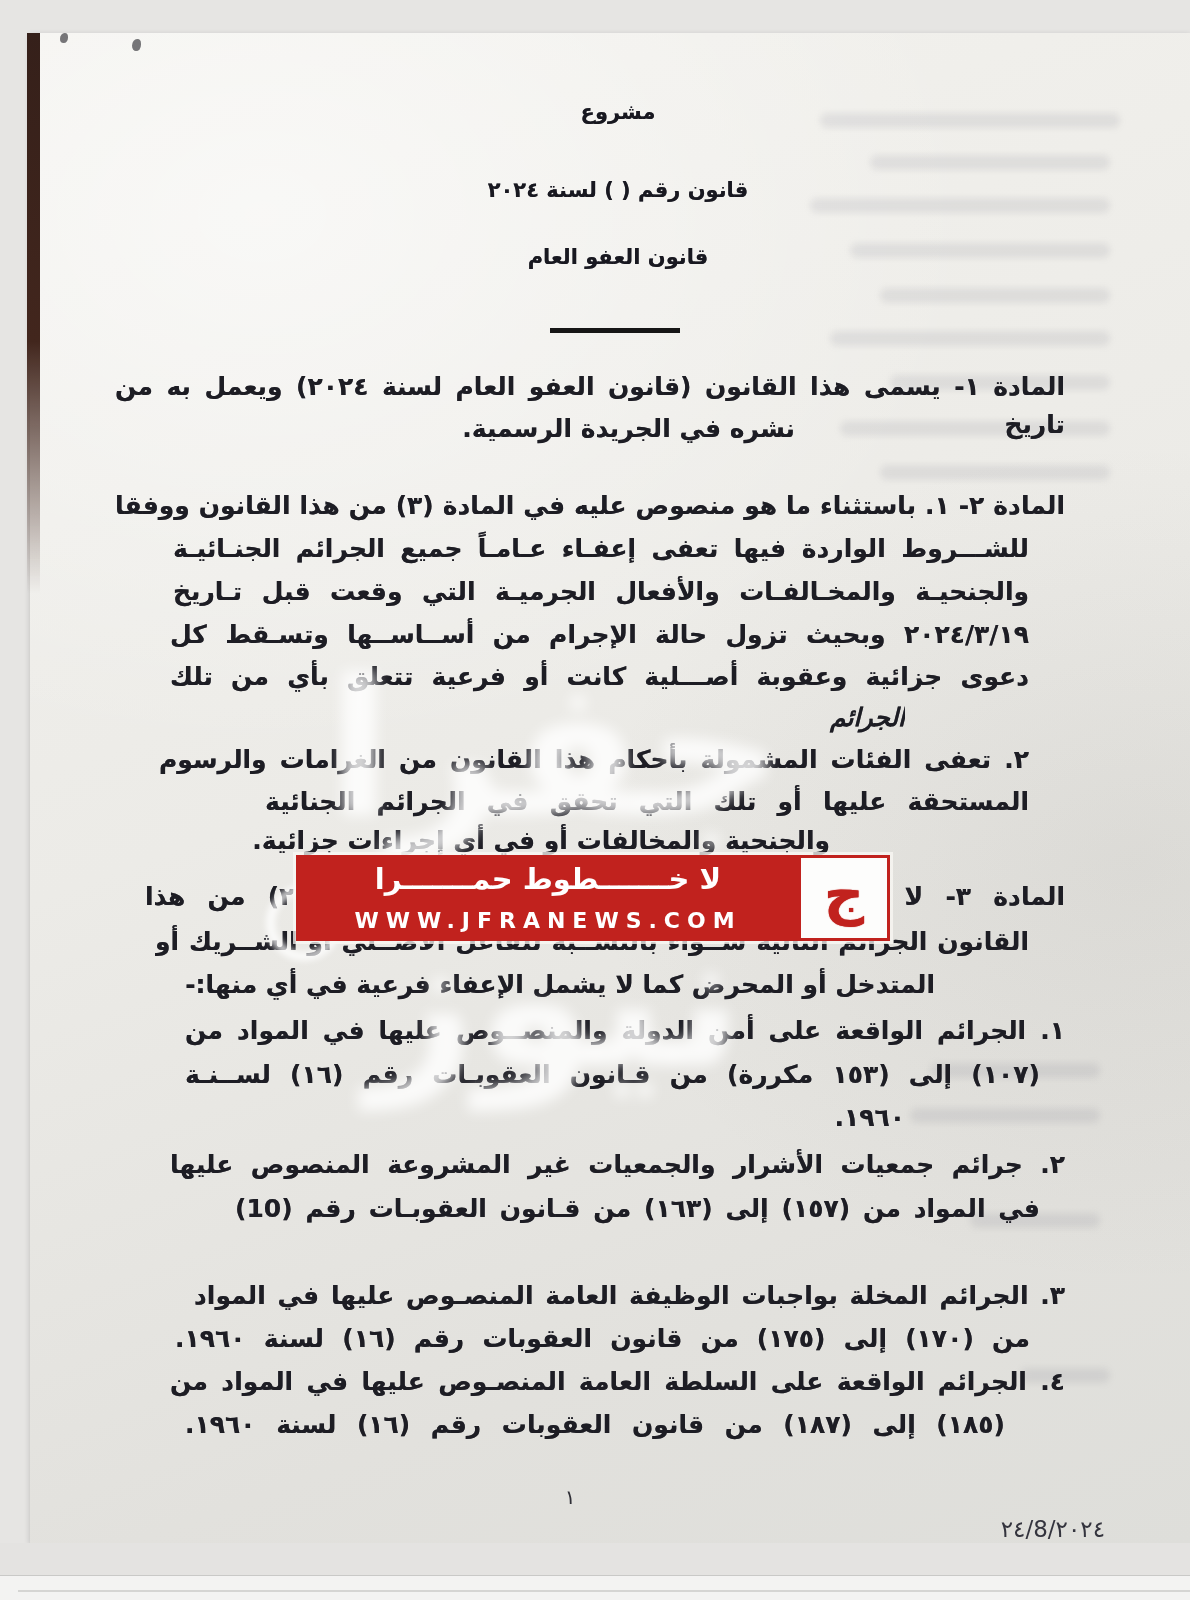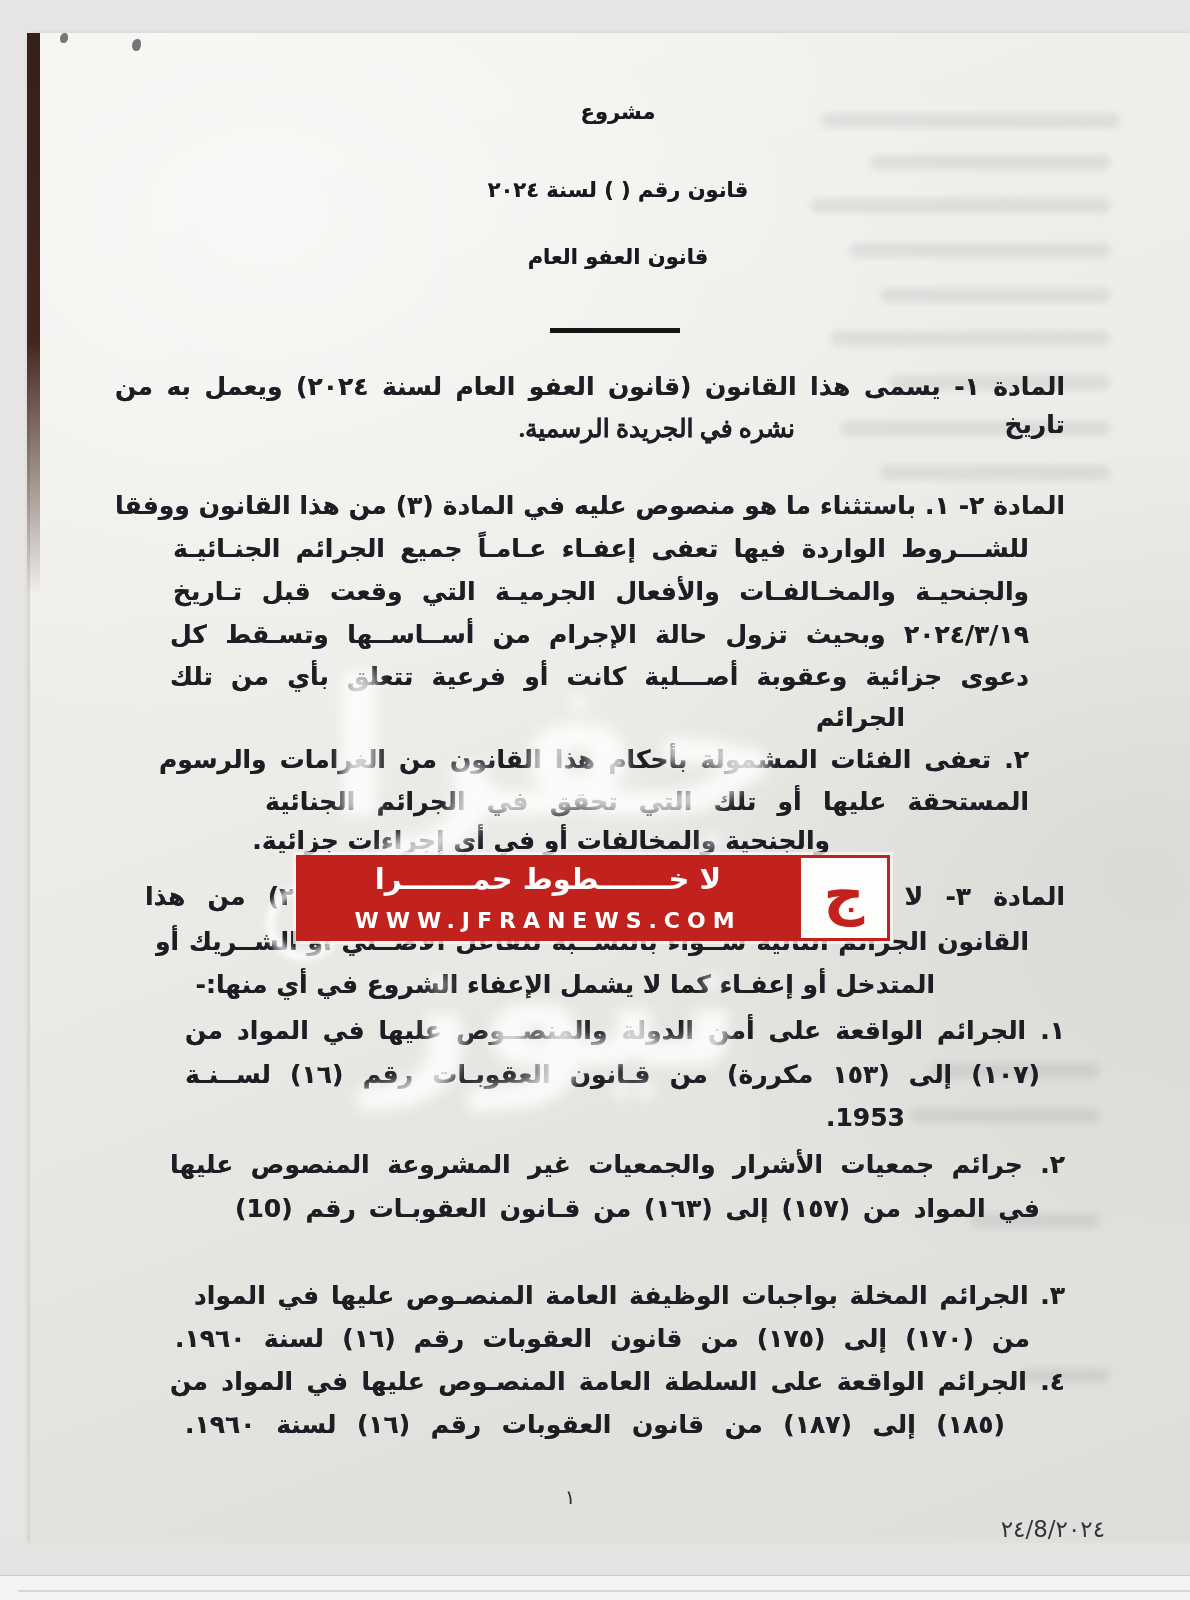--- a/index.html
+++ b/index.html
@@ -106,39 +106,39 @@
     <div class="bleed" style="left:990px;top:1335px;width:90px;"></div>
 
     <div class="content">
 
       <div class="title" style="top:67px;">مشروع</div>
       <div class="title" style="top:145px;">قانون رقم ( ) لسنة ٢٠٢٤</div>
       <div class="title" style="top:212px;">قانون العفو العام</div>
       <div class="rule" style="top:295px;left:435px;width:130px;"></div>
 
       <div class="ln j" style="top:335px;">المادة ١- يسمى هذا القانون (قانون العفو العام لسنة ٢٠٢٤) ويعمل به من تاريخ</div>
-      <div class="ln r" style="top:377px;right:270px;font-family:Liberation Serif, serif;">نشره في الجريدة الرسمية.</div>
+      <div class="ln r" style="top:377px;right:270px;">نشره في الجريدة الرسمية.</div>
 
       <div class="ln j" style="top:454px;">المادة ٢- ١. باستثناء ما هو منصوص عليه في المادة (٣) من هذا القانون ووفقا</div>
       <div class="ln j" style="top:497px;right:36px;left:58px;">للشـــروط الواردة فيها تعفى إعفـاء عـامـاً جميع الجرائم الجنـائيـة</div>
       <div class="ln j" style="top:540px;right:36px;left:58px;">والجنحيـة والمخـالفـات والأفعال الجرميـة التي وقعت قبل تـاريخ</div>
       <div class="ln j" style="top:583px;right:36px;left:55px;">٢٠٢٤/٣/١٩ وبحيث تزول حالة الإجرام من أســاســها وتسـقط كل</div>
       <div class="ln j" style="top:625px;right:36px;left:55px;">دعوى جزائية وعقوبة أصـــلية كانت أو فرعية تتعلق بأي من تلك</div>
-      <div class="ln r" style="top:666px;right:160px;">الجرائم</div>
+      <div class="ln r" style="top:666px;right:160px;font-style:italic;">الجرائم</div>
       <div class="ln j" style="top:708px;right:36px;left:44px;">٢. تعفى الفئات المشمولة بأحكام هذا القانون من الغرامات والرسوم</div>
       <div class="ln j" style="top:750px;right:36px;left:150px;">المستحقة عليها أو تلك التي تحقق في الجرائم الجنائية</div>
       <div class="ln r" style="top:789px;right:235px;">والجنحية والمخالفات أو في أي إجراءات جزائية.</div>
 
       <div class="ln j" style="top:845px;left:30px;">المادة ٣- لا يشمل الإعفاء المنصوص عليه في المادة (٢) من هذا</div>
       <div class="ln j" style="top:890px;right:36px;left:40px;">القانون الجرائم التاليه ســواء بالنســبه للفاعل الاصــلي او الشــريك أو</div>
-      <div class="ln r" style="top:933px;right:130px;">المتدخل أو إعفـاء كما لا يشمل الإعفاء الشروع في أي منها:-</div>
+      <div class="ln r" style="top:933px;right:130px;">المتدخل أو المحرض كما لا يشمل الإعفاء فرعية في أي منها:-</div>
 
       <div class="ln j" style="top:979px;left:70px;">١. الجرائم الواقعة على أمن الدولة والمنصــوص عليها في المواد من</div>
       <div class="ln j" style="top:1023px;right:25px;left:70px;">(١٠٧) إلى (١٥٣ مكررة) من قـانون العقوبـات رقم (١٦) لســنـة</div>
-      <div class="ln r" style="top:1066px;right:160px;">1953.</div>
+      <div class="ln r" style="top:1066px;right:160px;">١٩٦٠.</div>
 
       <div class="ln j" style="top:1113px;left:55px;">٢. جرائم جمعيات الأشرار والجمعيات غير المشروعة المنصوص عليها</div>
       <div class="ln j" style="top:1157px;right:25px;left:120px;">في المواد من (١٥٧) إلى (١٦٣) من قـانون العقوبـات رقم (10)</div>
 
       <div class="ln j" style="top:1244px;left:55px;margin-left:24px;">٣. الجرائم المخلة بواجبات الوظيفة العامة المنصـوص عليها في المواد</div>
       <div class="ln j" style="top:1287px;right:35px;left:60px;">من (١٧٠) إلى (١٧٥) من قانون العقوبات رقم (١٦) لسنة ١٩٦٠.</div>
 
       <div class="ln j" style="top:1330px;left:55px;">٤. الجرائم الواقعة على السلطة العامة المنصـوص عليها في المواد من</div>
       <div class="ln j" style="top:1373px;right:60px;left:70px;">(١٨٥) إلى (١٨٧) من قانون العقوبات رقم (١٦) لسنة ١٩٦٠.</div>
 

